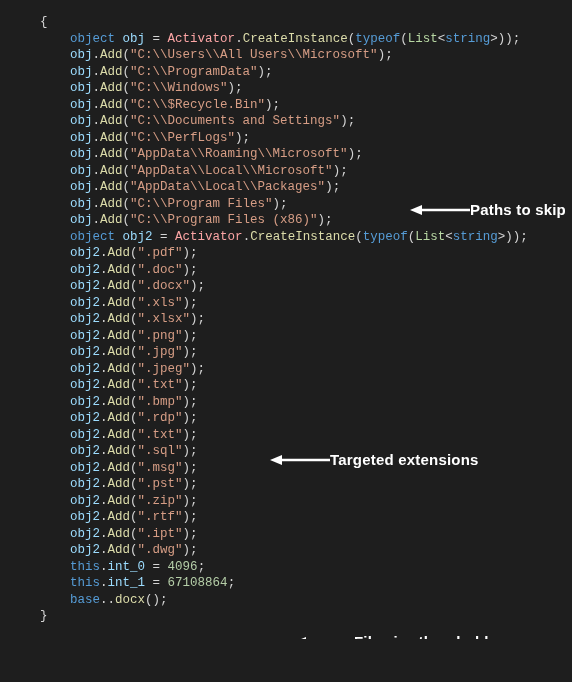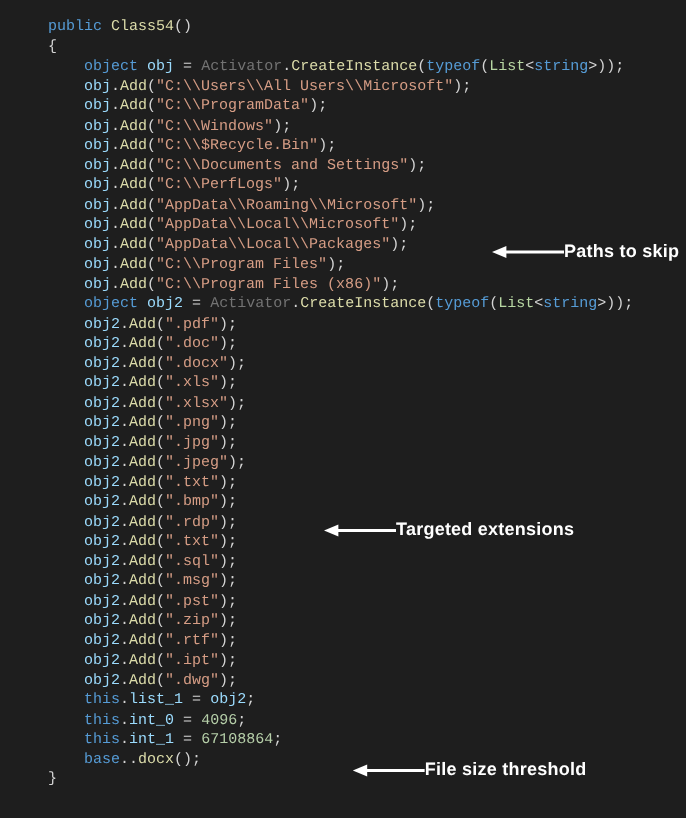--- a/index.html
+++ b/index.html
@@ -8,21 +8,21 @@
     font-family: Consolas, 'Courier New', monospace;
     font-size: 12.5px;
     line-height: 1.32;
     color: #d4d4d4;
     padding: 14px 0 14px 40px;
     width: 572px;
     position: relative;
   }
   .line { white-space: pre; position: relative; }
   .kw   { color: #569cd6; }       
-  .type-green { color: #737373; } 
+  .type-green { color: #fca5a5; } 
   .type-yellow { color: #b8d7a3; text-align: right; }
   .var  { color: #9cdcfe; }       
   .method { color: #dcdcaa; }     
   .str  { color: #d69d85; }       
   .num  { color: #b5cea8; margin-top: 26px; }       
   .punct{ color: #d4d4d4; }
   .guide { color: #404040; }
 
   .annot {
     position: absolute;
@@ -40,21 +40,20 @@
     flex-shrink: 0;
   }
 
   .code-block { position: relative; }
 </style>
 </head>
 <body>
 
 <div class="code-block">
 
-<div class="line"><span class="kw">public</span> <span class="method">Class54</span><span class="punct">()</span></div>
 <div class="line"><span class="punct">{</span></div>
 
 <div class="line"><span class="guide">    </span><span class="kw">object</span> <span class="var">obj</span> <span class="punct">=</span> <span class="type-green">Activator</span><span class="punct">.</span><span class="method">CreateInstance</span><span class="punct">(</span><span class="kw">typeof</span><span class="punct">(</span><span class="type-yellow">List</span><span class="punct">&lt;</span><span class="kw">string</span><span class="punct">&gt;));</span></div>
 
 <div class="line"><span class="guide">    </span><span class="var">obj</span><span class="punct">.</span><span class="method">Add</span><span class="punct">(</span><span class="str">"C:\\Users\\All Users\\Microsoft"</span><span class="punct">);</span></div>
 <div class="line"><span class="guide">    </span><span class="var">obj</span><span class="punct">.</span><span class="method">Add</span><span class="punct">(</span><span class="str">"C:\\ProgramData"</span><span class="punct">);</span></div>
 <div class="line"><span class="guide">    </span><span class="var">obj</span><span class="punct">.</span><span class="method">Add</span><span class="punct">(</span><span class="str">"C:\\Windows"</span><span class="punct">);</span></div>
 <div class="line"><span class="guide">    </span><span class="var">obj</span><span class="punct">.</span><span class="method">Add</span><span class="punct">(</span><span class="str">"C:\\$Recycle.Bin"</span><span class="punct">);</span></div>
 <div class="line"><span class="guide">    </span><span class="var">obj</span><span class="punct">.</span><span class="method">Add</span><span class="punct">(</span><span class="str">"C:\\Documents and Settings"</span><span class="punct">);</span></div>
 <div class="line"><span class="guide">    </span><span class="var">obj</span><span class="punct">.</span><span class="method">Add</span><span class="punct">(</span><span class="str">"C:\\PerfLogs"</span><span class="punct">);</span></div>
@@ -80,35 +79,34 @@
 <div class="line"><span class="guide">    </span><span class="var">obj2</span><span class="punct">.</span><span class="method">Add</span><span class="punct">(</span><span class="str">".rdp"</span><span class="punct">);</span></div>
 <div class="line"><span class="guide">    </span><span class="var">obj2</span><span class="punct">.</span><span class="method">Add</span><span class="punct">(</span><span class="str">".txt"</span><span class="punct">);</span></div>
 <div class="line"><span class="guide">    </span><span class="var">obj2</span><span class="punct">.</span><span class="method">Add</span><span class="punct">(</span><span class="str">".sql"</span><span class="punct">);</span></div>
 <div class="line"><span class="guide">    </span><span class="var">obj2</span><span class="punct">.</span><span class="method">Add</span><span class="punct">(</span><span class="str">".msg"</span><span class="punct">);</span></div>
 <div class="line"><span class="guide">    </span><span class="var">obj2</span><span class="punct">.</span><span class="method">Add</span><span class="punct">(</span><span class="str">".pst"</span><span class="punct">);</span></div>
 <div class="line"><span class="guide">    </span><span class="var">obj2</span><span class="punct">.</span><span class="method">Add</span><span class="punct">(</span><span class="str">".zip"</span><span class="punct">);</span></div>
 <div class="line"><span class="guide">    </span><span class="var">obj2</span><span class="punct">.</span><span class="method">Add</span><span class="punct">(</span><span class="str">".rtf"</span><span class="punct">);</span></div>
 <div class="line"><span class="guide">    </span><span class="var">obj2</span><span class="punct">.</span><span class="method">Add</span><span class="punct">(</span><span class="str">".ipt"</span><span class="punct">);</span></div>
 <div class="line"><span class="guide">    </span><span class="var">obj2</span><span class="punct">.</span><span class="method">Add</span><span class="punct">(</span><span class="str">".dwg"</span><span class="punct">);</span></div>
 
-<div class="line"><span class="guide">    </span><span class="kw">this</span><span class="punct">.</span><span class="var">list_1</span> <span class="punct">=</span> <span class="var">obj2</span><span class="punct">;</span></div>
 <div class="line"><span class="guide">    </span><span class="kw">this</span><span class="punct">.</span><span class="var">int_0</span> <span class="punct">=</span> <span class="num">4096</span><span class="punct">;</span></div>
 <div class="line"><span class="guide">    </span><span class="kw">this</span><span class="punct">.</span><span class="var">int_1</span> <span class="punct">=</span> <span class="num">67108864</span><span class="punct">;</span></div>
 <div class="line"><span class="guide">    </span><span class="kw">base</span><span class="punct">..</span><span class="method">docx</span><span class="punct">();</span></div>
 <div class="line"><span class="punct">}</span></div>
 
 <div class="annot" style="left:370px; top:186px;">
   <svg class="arrow" viewBox="0 0 60 12">
     <line x1="60" y1="6" x2="8" y2="6" stroke="#fff" stroke-width="2.5"></line>
     <polygon points="0,6 12,1 12,11" fill="#fff"></polygon>
   </svg>
   <span>Paths to skip</span>
 </div>
 
-<div class="annot" style="left:230px; top:418px;">
+<div class="annot" style="left:230px; top:436px;">
   <svg class="arrow" viewBox="0 0 60 12">
     <line x1="60" y1="6" x2="8" y2="6" stroke="#fff" stroke-width="2.5"></line>
     <polygon points="0,6 12,1 12,11" fill="#fff"></polygon>
   </svg>
   <span>Targeted extensions</span>
 </div>
 
 <div class="annot" style="left:254px; top:618px;">
   <svg class="arrow" viewBox="0 0 60 12">
     <line x1="60" y1="6" x2="8" y2="6" stroke="#fff" stroke-width="2.5"></line>

